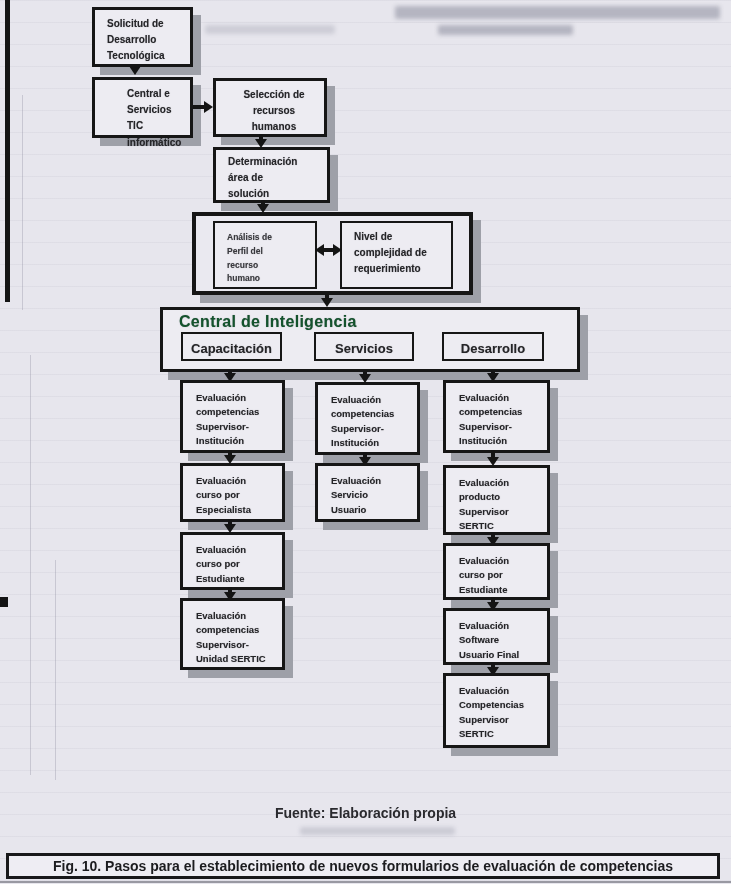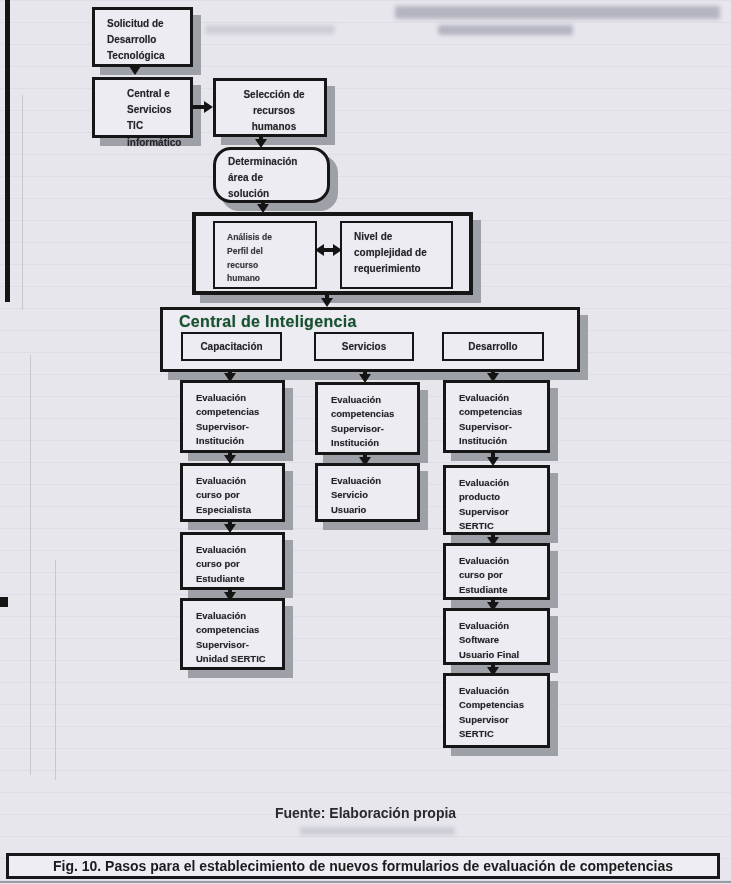--- a/index.html
+++ b/index.html
@@ -8,21 +8,21 @@
         background-image:repeating-linear-gradient(to bottom, rgba(148,148,166,0.10) 0 1px, transparent 1px 22px);}
   .fbox{position:absolute;background:#edecf2;border:3px solid #161616;
         box-shadow:8px 8px 0 0 #9ea0a8;box-sizing:border-box;}
   .fbox.noshadow{box-shadow:none;border-width:2px;}
   .fbox.group{background:#eae9f0;border-width:4px;}
   .lbl{white-space:pre-line;font-weight:bold;color:#252528;
        text-shadow:0 0 1px rgba(40,40,50,0.35);}
   .lbl.s10{font-size:10px;line-height:1.62;padding:6px 4px 0 12px;}
   .lbl.s9{font-size:9.5px;line-height:1.52;padding:8px 4px 0 13px;}
   .lbl.s8{font-size:8.5px;line-height:1.62;padding:8px 4px 0 12px;color:#38383c;}
-  .lbl.cat{font-size:10px;text-align:center;padding-top:7px;}
+  .lbl.cat{font-size:13px;text-align:center;padding-top:7px;}
   .ci-title{position:absolute;left:16px;top:3px;font-size:16px;font-weight:bold;color:#14532d;
             letter-spacing:0.3px;text-shadow:0 0 1px rgba(40,40,50,0.4);}
   .vline{position:absolute;width:4px;background:#141414;}
   .hline{position:absolute;height:4px;background:#141414;}
   .head-down{position:absolute;width:0;height:0;border-left:6px solid transparent;
              border-right:6px solid transparent;border-top:9px solid #141414;}
   .head-right{position:absolute;width:0;height:0;border-top:6px solid transparent;
               border-bottom:6px solid transparent;border-left:9px solid #141414;}
   .head-left{position:absolute;width:0;height:0;border-top:6px solid transparent;
              border-bottom:6px solid transparent;border-right:9px solid #141414;}
@@ -71,21 +71,21 @@
 
   <div class="fbox" style="left:213px;top:78px;width:114px;height:59px;text-align:center;">
     <div class="lbl s10">Selección de
 recursos
 humanos</div>
   </div>
 
   <div class="vline" style="left:259px;top:134px;height:6px;"></div>
   <div class="head-down" style="left:255px;top:139px;"></div>
 
-  <div class="fbox" style="left:213px;top:147px;width:117px;height:56px;border-radius:18px;">
+  <div class="fbox" style="left:213px;top:147px;width:117px;height:56px;">
     <div class="lbl s10" style="padding-top:4px;">Determinación
 área de
 solución</div>
   </div>
 
   <div class="vline" style="left:261px;top:200px;height:6px;"></div>
   <div class="head-down" style="left:257px;top:204px;"></div>
 
   <div class="fbox group" style="left:192px;top:212px;width:281px;height:83px;">
     <div class="fbox noshadow" style="left:17px;top:5px;width:104px;height:68px;">

